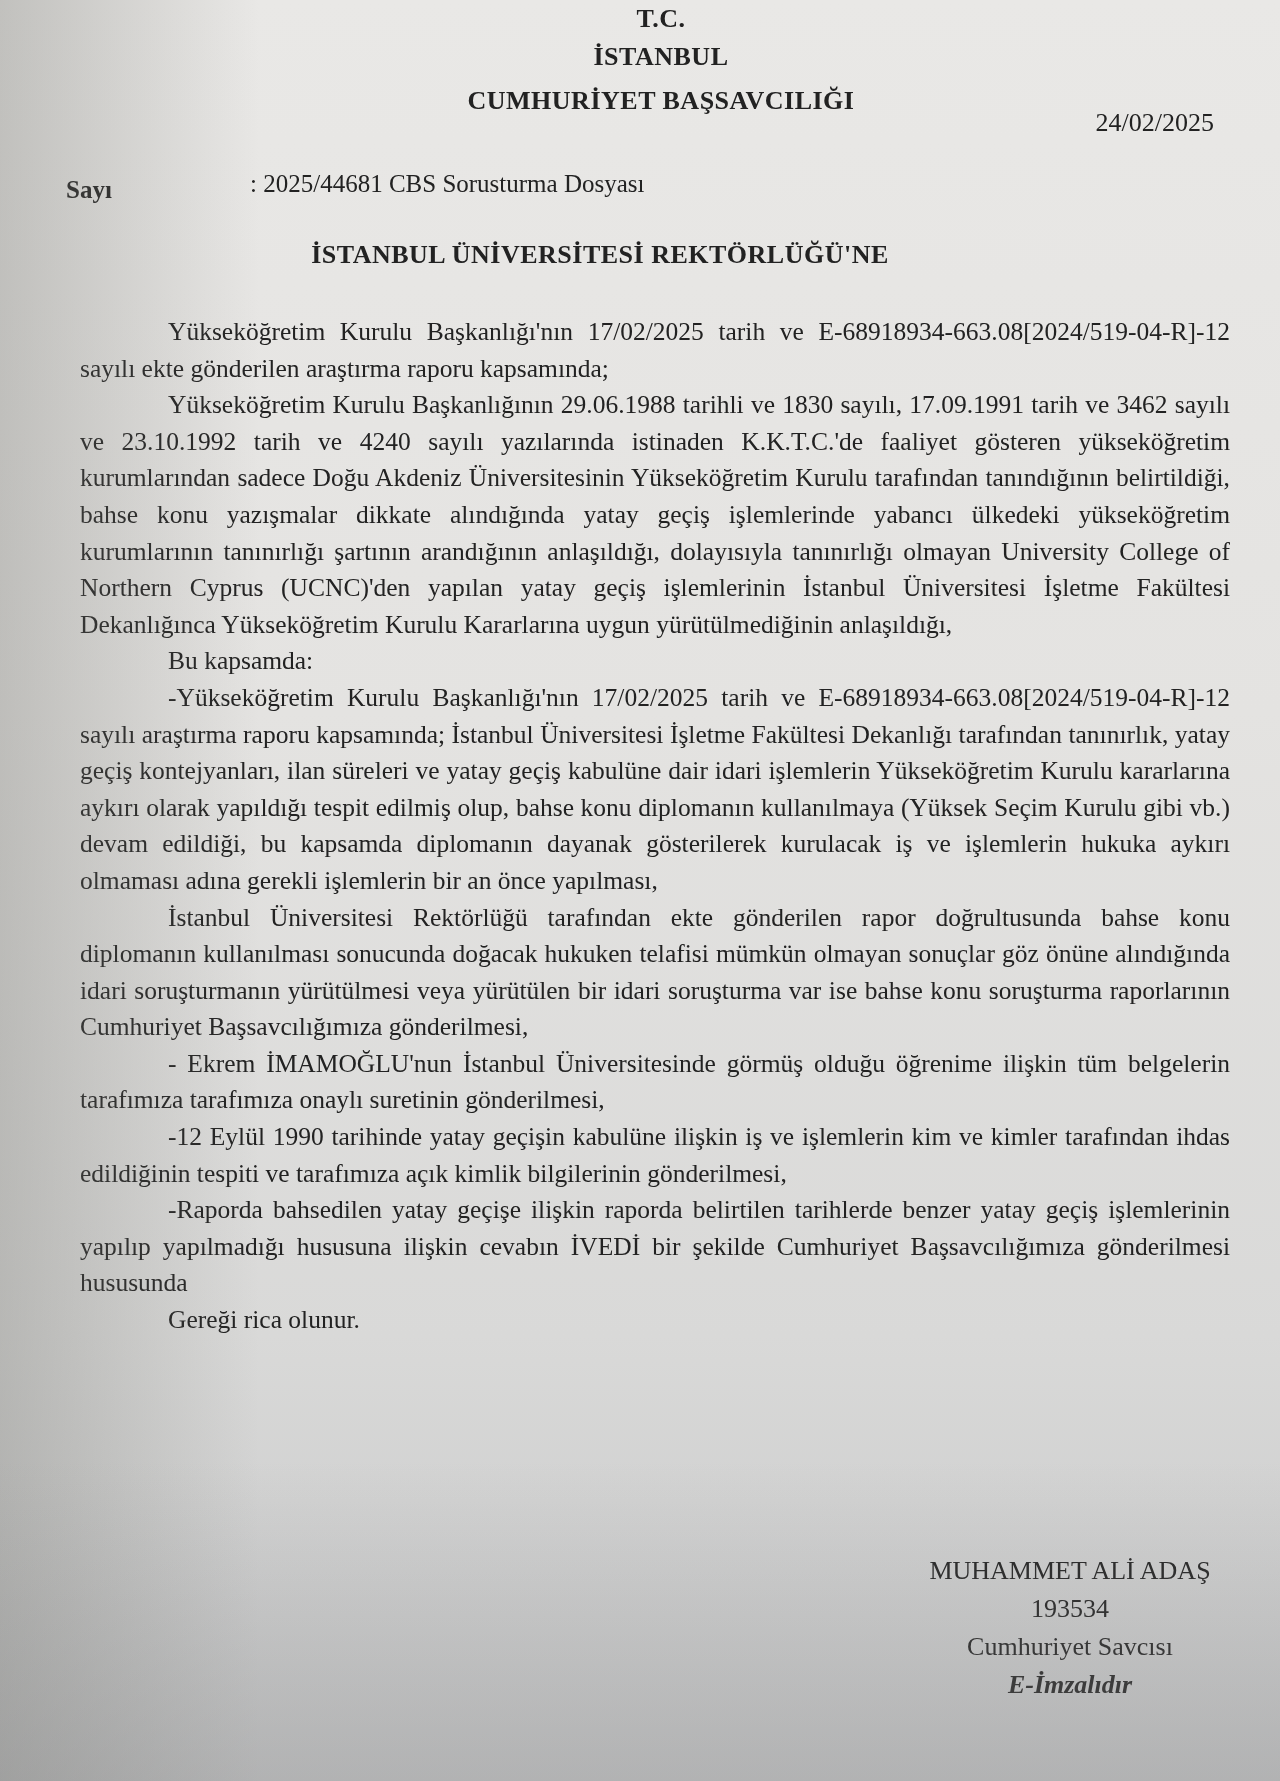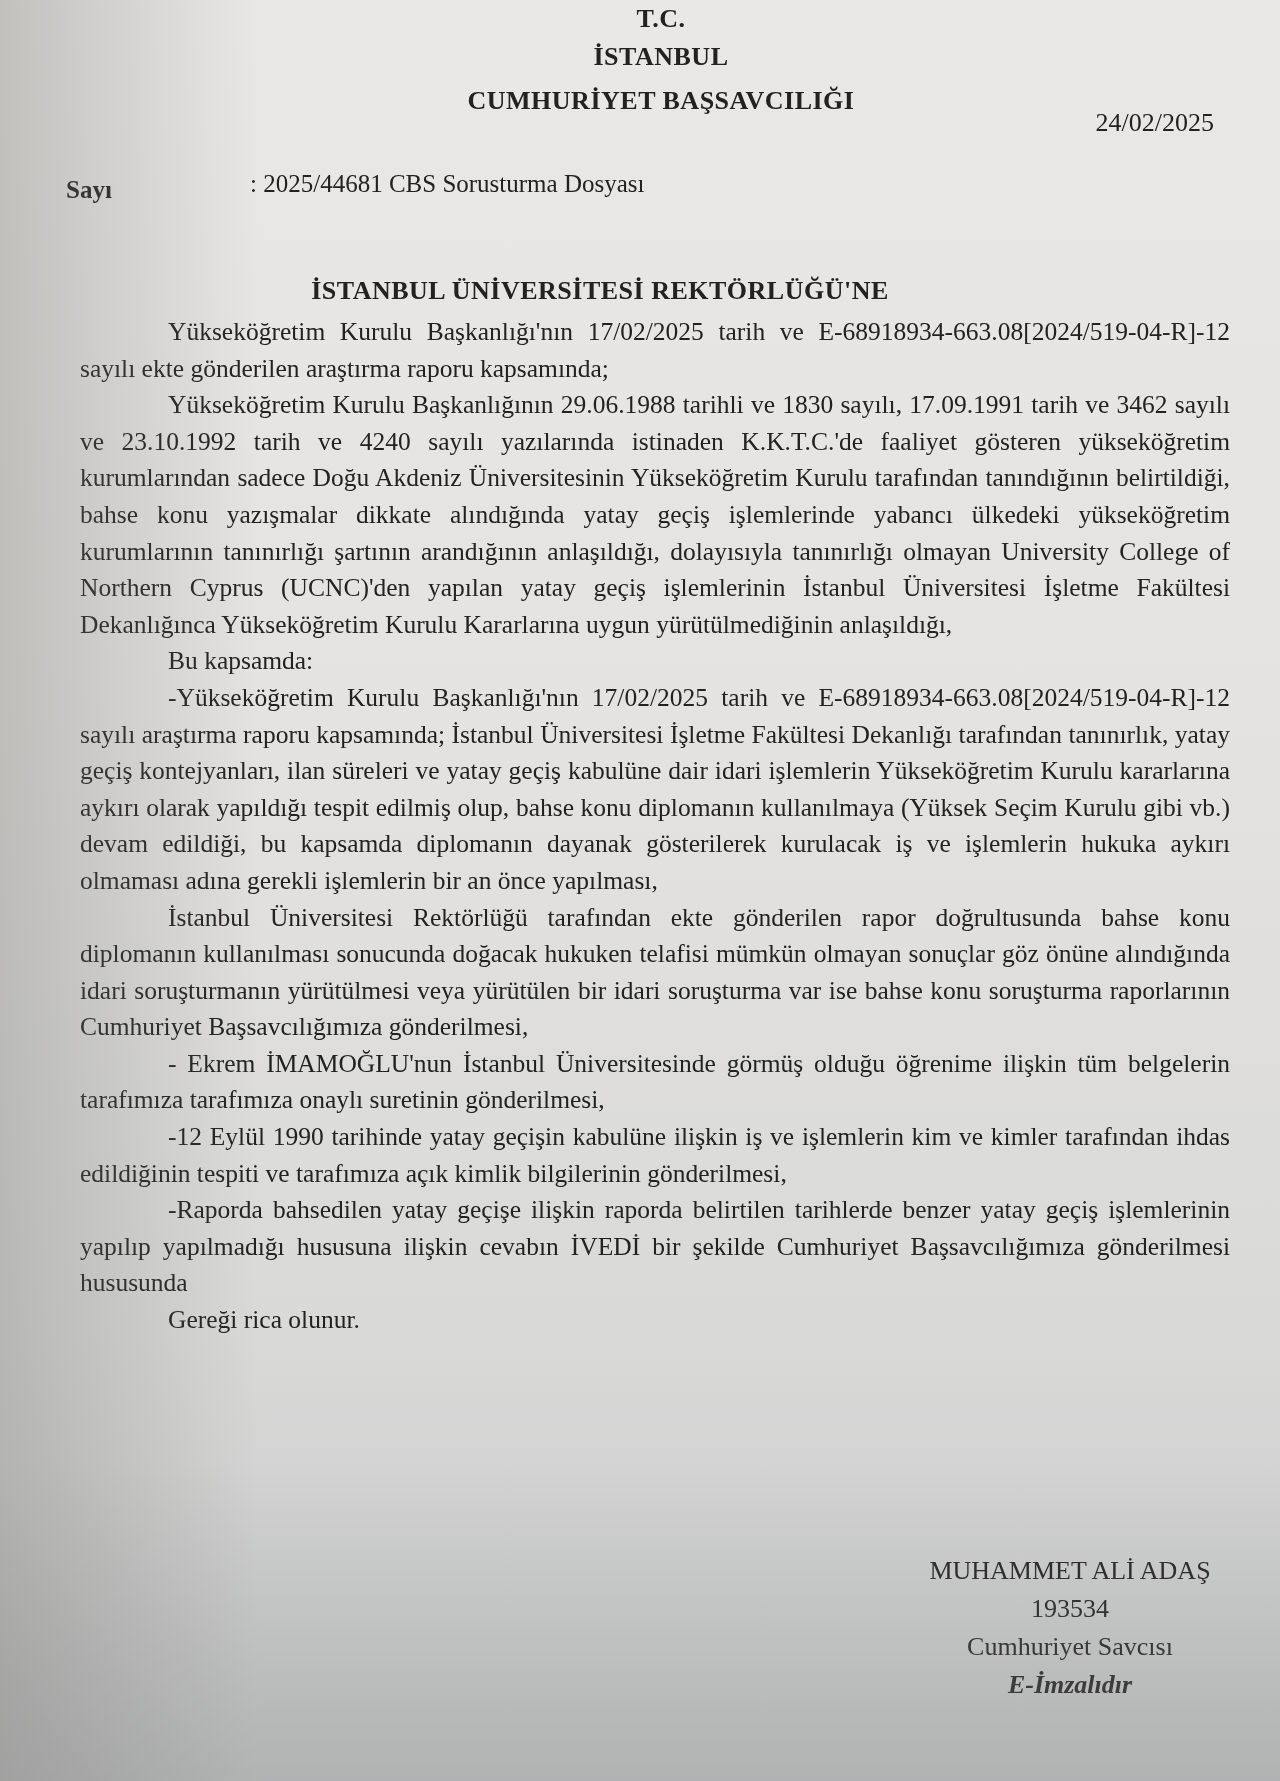--- a/index.html
+++ b/index.html
@@ -18,21 +18,21 @@
   .shade-bottom {
     position: absolute; left: 0; bottom: 0; width: 1280px; height: 320px;
     background: linear-gradient(180deg, rgba(150,150,150,0) 0%, rgba(140,140,140,0.35) 100%);
     pointer-events: none;
   }
   .page { position: absolute; left: 0; top: 0; width: 1280px; height: 1781px; }
   .hdr { position: absolute; width: 1280px; text-align: center; font-weight: bold; font-size: 26px; letter-spacing: 0.5px; padding-left: 21px; }
   .date { position: absolute; right: 66px; top: 108px; font-weight: normal; font-size: 26px; }
   .sayi-label { position: absolute; left: 66px; top: 176px; font-weight: bold; font-size: 25px; }
   .sayi-value { position: absolute; left: 250px; top: 170px; font-size: 25px; }
-  .recipient { position: absolute; width: 1200px; text-align: center; top: 240px; font-weight: bold; font-size: 26px; letter-spacing: 0.5px; margin-top: 36px; }
+  .recipient { position: absolute; width: 1200px; text-align: center; top: 240px; font-weight: bold; font-size: 26px; letter-spacing: 0.5px; }
   .body-text {
     position: absolute; left: 80px; width: 1150px; top: 314px;
     font-size: 25.5px; line-height: 36.6px; text-align: justify;
   }
   .body-text p { margin: 0; text-indent: 88px; }
   .sig { position: absolute; right: 30px; top: 1552px; width: 360px; text-align: center; font-size: 26px; line-height: 38px; }
   .sig .esig { font-weight: bold; font-style: italic; }
 </style>
 </head>
 <body>

